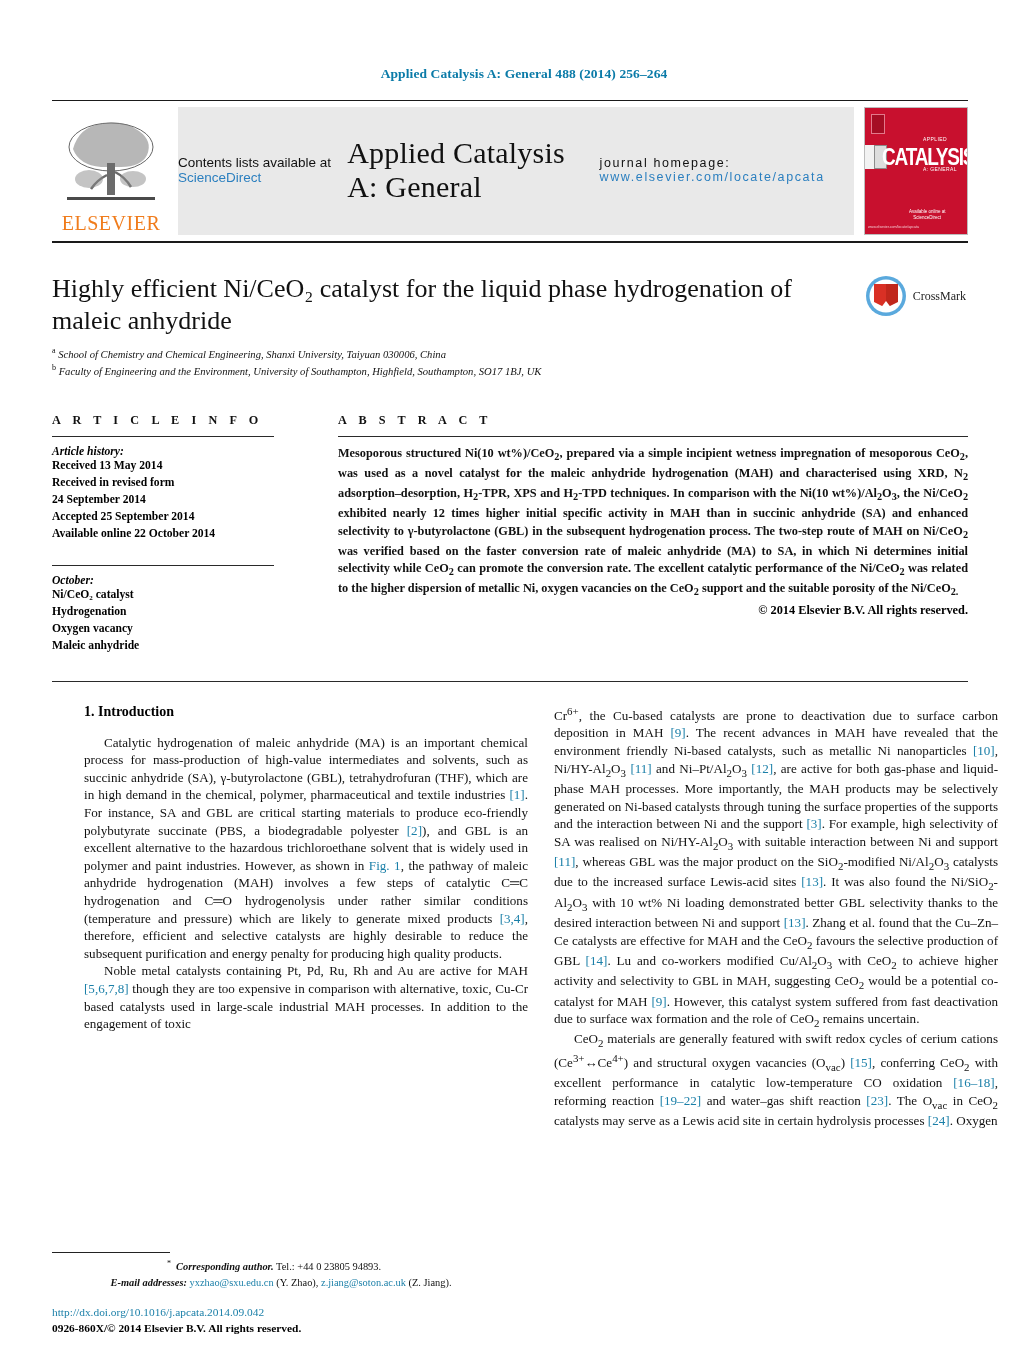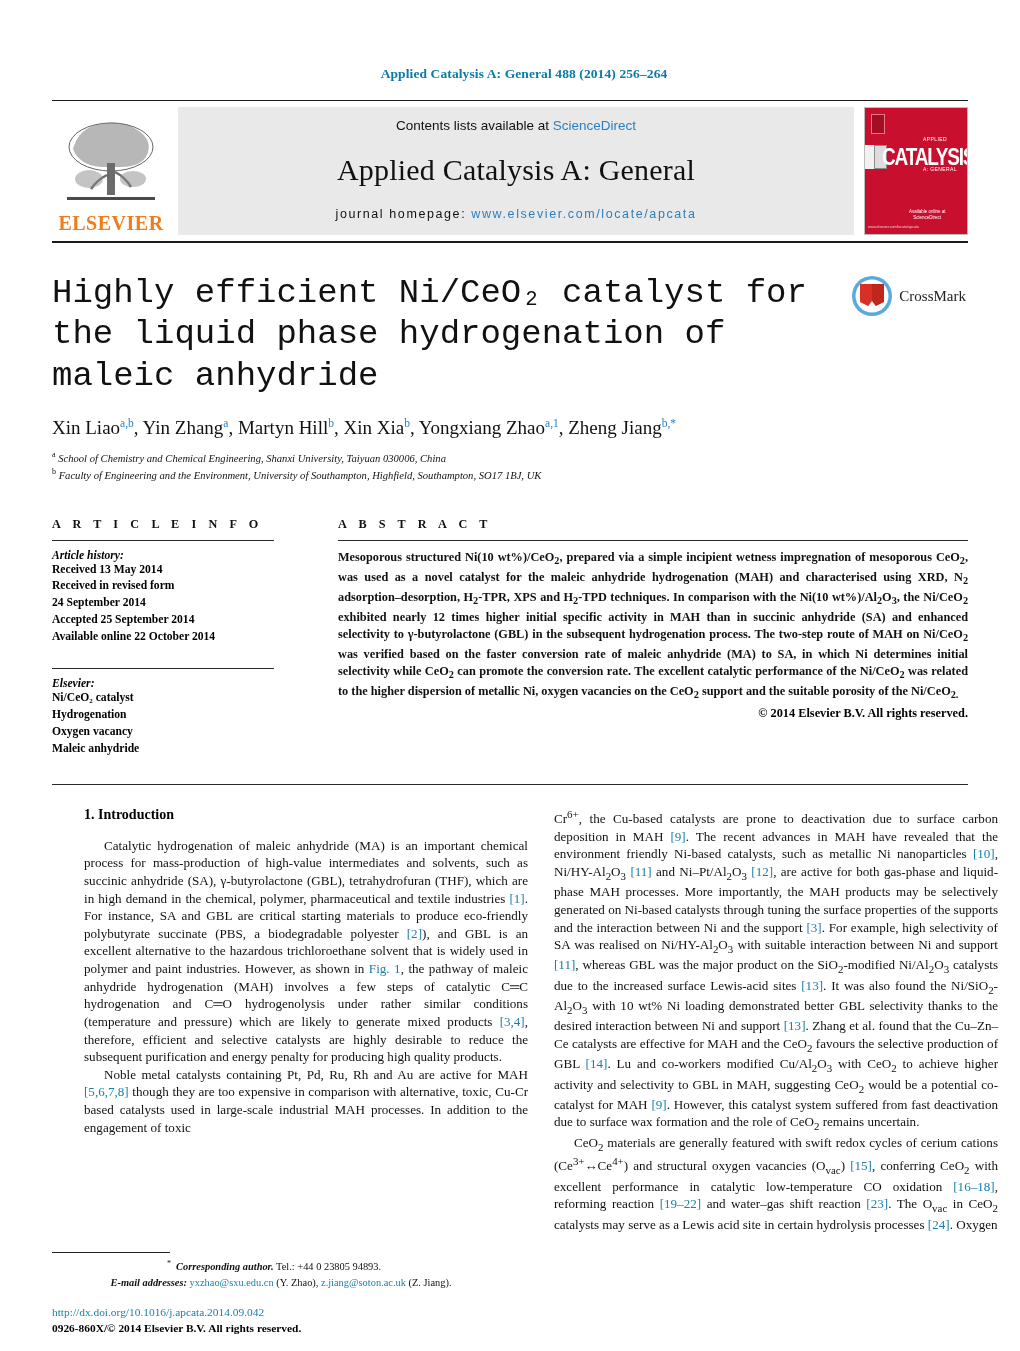--- a/index.html
+++ b/index.html
@@ -31,33 +31,32 @@
   .rule-top { border-top:1.6px solid #1a1a1a; }
   .masthead {
     display:flex; align-items:stretch;
     height:128px; margin-top:6px;
   }
   .elsevier-logo {
     width:118px; flex:0 0 118px;
     display:flex; flex-direction:column;
     align-items:center; justify-content:flex-end;
     padding-bottom:2px;
-    font-weight:bold;
   }
   .tree { width:100px; height:95px; }
   .elsevier-word {
     font-family:"Liberation Serif", serif;
     color:#f07c1c; font-size:20px; letter-spacing:.5px;
     line-height:1; margin-top:1px;
   }
   .masthead-center {
     flex:1 1 auto;
     background:#e9e9e9;
     margin:0 10px 0 8px;
-    display:flex; flex-direction:column;
+    display:flex; flex-direction:row;
     align-items:center; justify-content:space-between;
     padding:11px 0 14px 0;
   }
   .contents-line { font-size:13.5px; font-family:"Liberation Sans", sans-serif; color:#111; }
   .contents-line .sd { color:#2b7fbf; }
   .journal-title {
     font-family:"Liberation Serif", serif;
     font-size:30px; color:#111; letter-spacing:.2px;
   }
   .homepage-line {
@@ -99,31 +98,31 @@
   .cover .cov-isbn {
     position:absolute; left:3px; bottom:5px;
     font-family:"Liberation Sans", sans-serif;
     font-size:3.6px; color:#f2c6ce;
   }
   .rule-bottom { border-top:2.2px solid #1a1a1a; margin-top:6px; }
 
   
   .titleblock { margin:30px 52px 0 52px; position:relative; }
   .paper-title {
-    font-family:Liberation Mono, monospace;
-    font-size:34px; line-height:1.22;
+    font-family:Liberation Serif, serif;
+    font-size:26px; line-height:1.22;
     color:#111; max-width:790px; font-weight:normal;
     margin:0;
   }
   .crossmark {
     position:absolute; right:2px; top:2px;
     display:flex; align-items:center; gap:6px;
   }
   .cm-badge { width:42px; height:42px; }
-  .cm-label { font-family:"Liberation Serif", serif; font-size:15px; color:#222; }
+  .cm-label { font-family:"Liberation Serif", serif; font-size:12px; color:#222; }
 
   .authors {
     font-family:"Liberation Serif", serif;
     font-size:19px; margin-top:20px; color:#111;
   }
   .authors sup { font-size:11.5px; color:#2b7fbf; }
   .affils { margin-top:9px; }
   .affil {
     font-family:"Liberation Serif", serif;
     font-style:italic; font-size:10.6px; color:#111;
@@ -244,21 +243,20 @@
         <circle cx="21" cy="21" r="16.5" fill="#ffffff"></circle>
         <path d="M9 9 L21 9 L21 33 L9 27 Z" fill="#d93025"></path>
         <path d="M33 9 L21 9 L21 33 L33 27 Z" fill="#c0271c"></path>
         <path d="M21 26 L27 34 L15 34 Z" fill="#ffffff"></path>
       </svg>
       <span class="cm-label">CrossMark</span>
     </div>
 
     <h1 class="paper-title">Highly efficient Ni/CeO₂ catalyst for the liquid phase hydrogenation of maleic anhydride</h1>
 
-    <div class="authors">Xin Liao<sup>a,b</sup>, Yin Zhang<sup>a</sup>, Martyn Hill<sup>b</sup>, Xin Xia<sup>b</sup>, Yongxiang Zhao<sup>a,1</sup>, Zheng Jiang<sup>b,*</sup></div>
 
     <div class="affils">
       <div class="affil"><sup>a</sup> School of Chemistry and Chemical Engineering, Shanxi University, Taiyuan 030006, China</div>
       <div class="affil"><sup>b</sup> Faculty of Engineering and the Environment, University of Southampton, Highfield, Southampton, SO17 1BJ, UK</div>
     </div>
   </div>
 
   <div class="infoabs">
 
     <div class="col-info">
@@ -267,21 +265,21 @@
       <div class="info-label">Article history:</div>
       <div>
         <div class="info-line">Received 13 May 2014</div>
         <div class="info-line">Received in revised form</div>
         <div class="info-line">24 September 2014</div>
         <div class="info-line">Accepted 25 September 2014</div>
         <div class="info-line">Available online 22 October 2014</div>
       </div>
       <div class="hr-thin" style="margin-top:22px"></div>
       <div class="kw-block">
-        <div class="info-label">Elsevier:</div>
+        <div class="info-label">October:</div>
         <div class="info-line">Ni/CeO₂ catalyst</div>
         <div class="info-line">Hydrogenation</div>
         <div class="info-line">Oxygen vacancy</div>
         <div class="info-line">Maleic anhydride</div>
       </div>
     </div>
 
     <div class="col-abs">
       <div class="sec-head">A B S T R A C T</div>
       <div class="hr-thin"></div>

